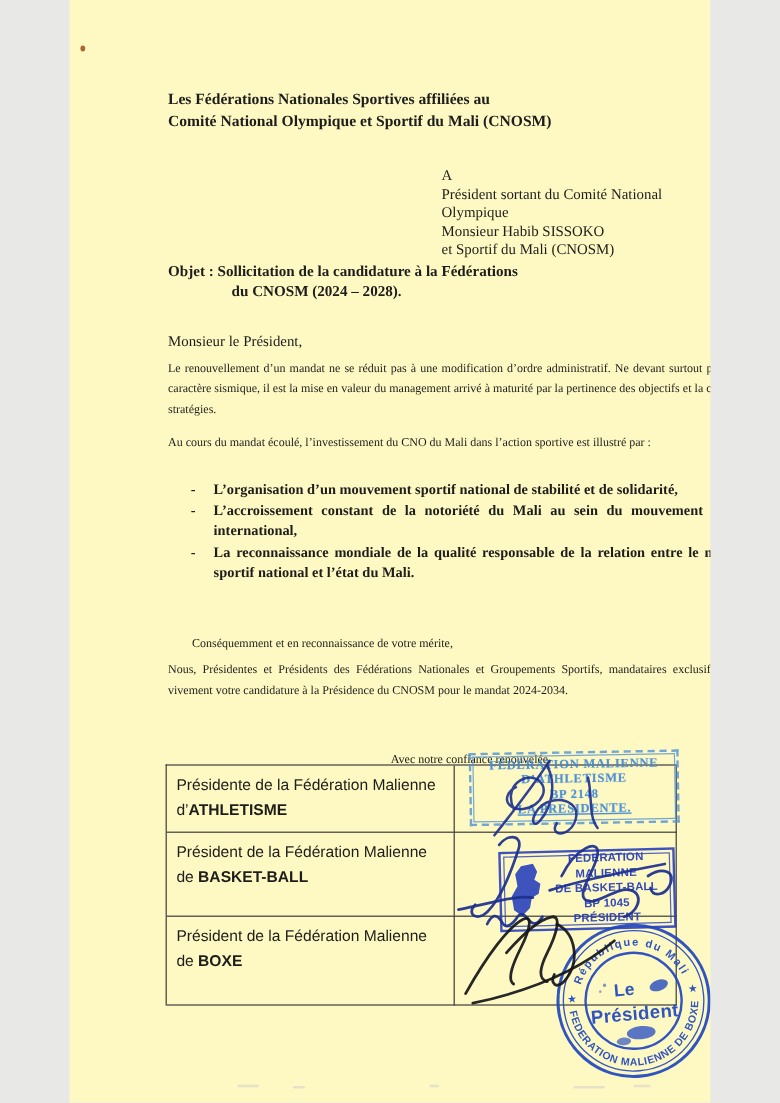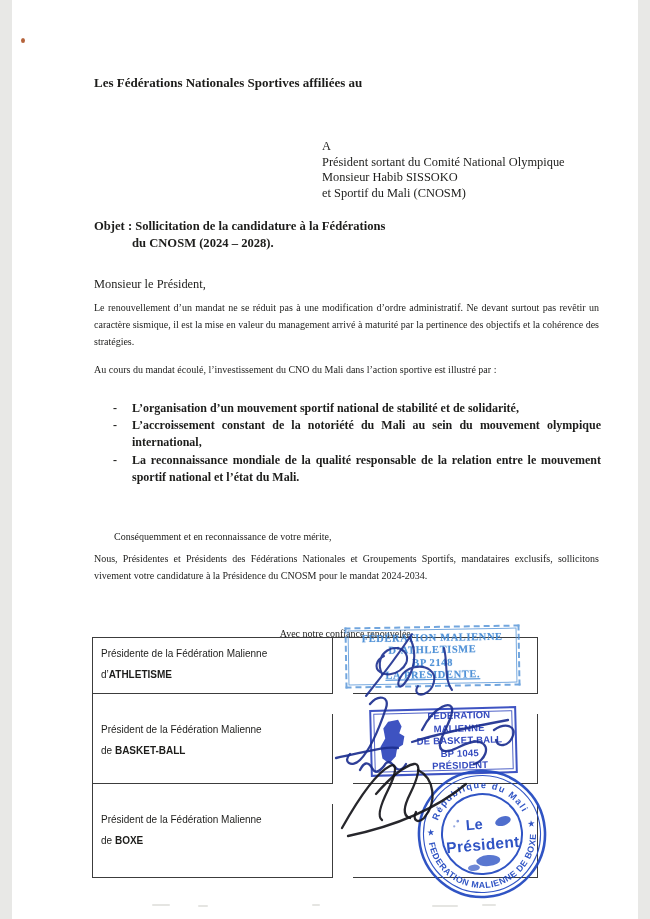--- a/index.html
+++ b/index.html
@@ -1,41 +1,40 @@
 <!DOCTYPE html>
 <html style="--ink: #1d1d1b; --stamp-a: #4289d4; --stamp-b: #2940bb; --stamp-c: #2148c0; --sig-navy: #1c2f8f; --sig-black: #15151a;"><head>
 <meta charset="utf-8">
 <style>
   html,body{margin:0;padding:0;background:#e8e8e6;}
   .page{
-    position:relative;width:626px;height:919px;margin:0 auto;
-    background:#ffffff;overflow:hidden;
+    position:relative;width:534px;height:919px;margin:0 auto;
+    background:#fef9c3;overflow:hidden;
     font-family:"Liberation Serif", serif;color:var(--ink,#1d1d1b);
   }
   
   .letterhead{position:absolute;left:82px;top:74px;font-weight:bold;font-size:13px;line-height:18px;}
   .recipient{position:absolute;left:310px;top:139px;font-size:12.4px;line-height:15.6px;}
   .subject{position:absolute;left:82px;top:218px;font-weight:bold;font-size:12.6px;line-height:17px;}
   .subject .u{margin-top:48px;}
-  .subject .indent{margin-left:38px;}
+  .subject .indent{margin-left:53px;}
   .salutation{position:absolute;left:82px;top:277px;font-size:12.4px;}
   .para{position:absolute;left:82px;width:505px;font-size:10px;line-height:17.2px;text-align:justify;}
   .p1{top:299px;} .p2{top:361px;} .p3{top:487px;} .p4{top:528px;text-align:left;margin-left:20px;} .p5{top:550px;} .p6{top:625px;text-align:center;}
   .bullets{position:absolute;left:101px;top:400px;width:488px;}
   .bullet{display:flex;font-weight:bold;font-size:12px;line-height:17.2px;}
   .bullet .dash{width:19px;flex:0 0 19px;}
   .bullet .btxt{flex:1;text-align:justify;}
   
   .sigtable{
     position:absolute;left:80px;top:637px;
     display:grid;grid-template-columns:240px 185px;grid-template-rows:56px 70px 74px;
     border-top:1.5px solid #3c3c3c;border-left:1.5px solid #3c3c3c;
-    font-family:"Liberation Sans", sans-serif;font-size:10px;line-height:21px;
+    font-family:"Liberation Sans", sans-serif;font-size:13px;line-height:21px;
     z-index:1;
-    gap:20px;
   }
   .cell{border-right:1.5px solid #3c3c3c;border-bottom:1.5px solid #3c3c3c;padding:5px 8px;box-sizing:border-box;}
   .cell b{font-weight:bold;}
   
   .stampA{
     position:absolute;left:333px;top:626px;width:175px;height:61px;box-sizing:border-box;
     border:2px dashed rgba(80,145,214,.8);padding:1px;transform:rotate(-1deg);z-index:2;
   }
   .stampA .inner{
     border:1.5px solid rgba(80,145,214,.85);height:100%;box-sizing:border-box;
@@ -71,20 +70,21 @@
 </style>
 </head>
 <body>
 
 <div class="page">
 
   <div class="red-dot"></div>
 
   <div class="letterhead">
     <div>Les Fédérations Nationales Sportives affiliées au</div>
+    <div>Comité National Olympique et Sportif du Mali (CNOSM)</div>
   </div>
 
   <div class="recipient">
     <div>A</div>
     <div>Président sortant du Comité National Olympique</div>
     <div>Monsieur Habib SISSOKO</div>
     <div>et Sportif du Mali (CNOSM)</div>
   </div>
 
   <div class="subject">

